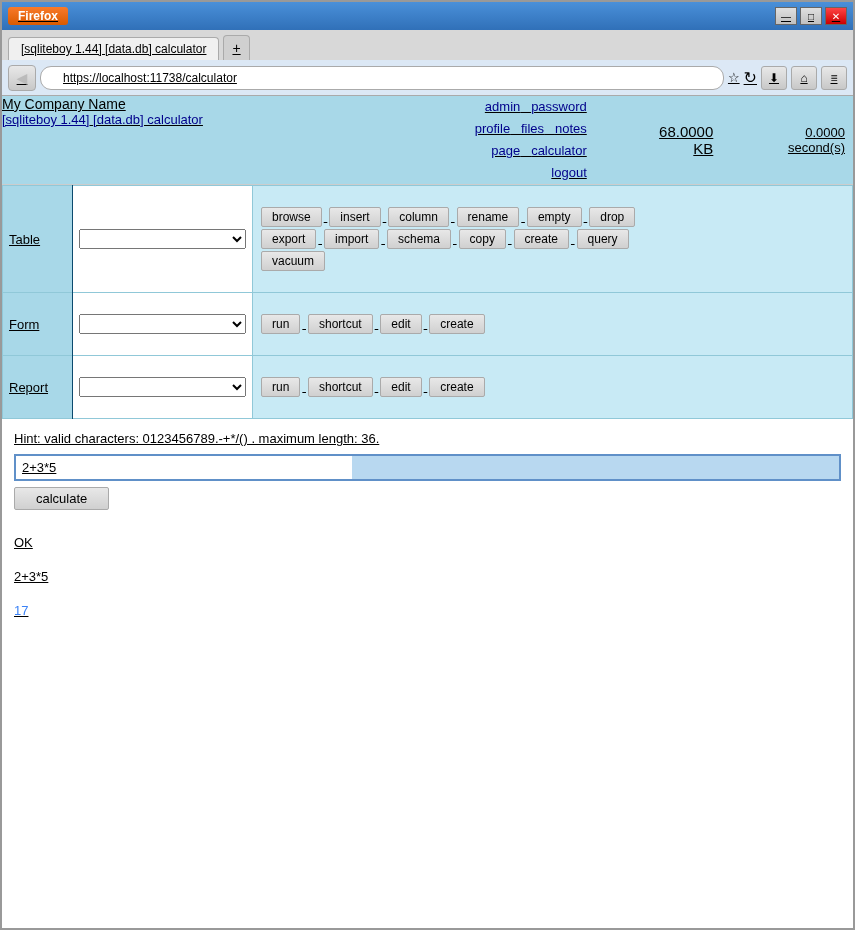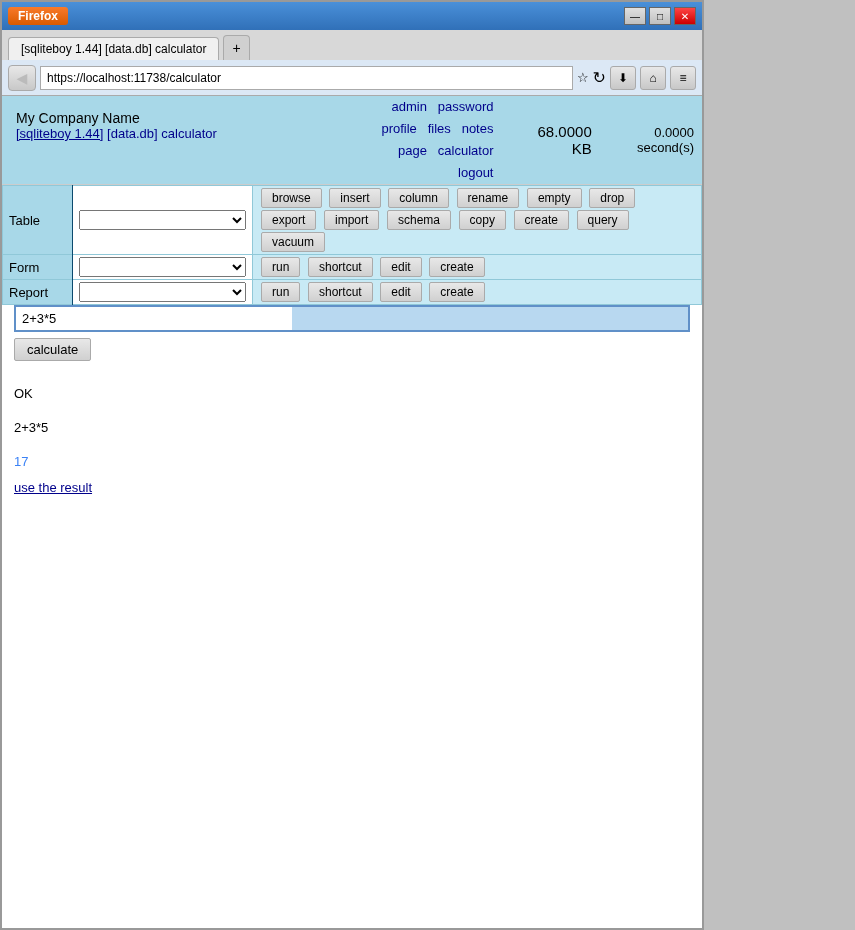--- a/index.html
+++ b/index.html
@@ -7,26 +7,27 @@
       font-family: Arial, sans-serif;
       font-size: 13px;
       background: #c0c0c0;
       width: 855px;
       height: 930px;
       overflow: hidden;
     }
 
     
     .browser-window {
-      width: 704px;
+      width: 855px;
       height: 930px;
       border: 2px solid #999;
       display: flex;
       flex-direction: column;
       background: #f0f0f0;
+      text-decoration: underline;
     }
 
     .title-bar {
       background: linear-gradient(to bottom, #4a90d9, #3070b8);
       height: 28px;
       display: flex;
       align-items: center;
       padding: 0 6px;
       gap: 6px;
     }
@@ -108,24 +109,24 @@
       align-items: center;
       justify-content: center;
       font-size: 14px;
       color: #555;
     }
     .nav-arrow.disabled { color: #bbb; }
     .url-bar {
       flex: 1;
       height: 24px;
       border: 1px solid #aaa;
-      padding: 2px 6px;
+      padding: 2px 22px;
       background: white;
       font-size: 12px;
-      border-radius: 0;
+      border-radius: 11px;
     }
     .nav-icon-btn {
       width: 26px;
       height: 24px;
       background: linear-gradient(to bottom, #e8e8e8, #c8c8c8);
       border: 1px solid #aaa;
       border-radius: 3px;
       cursor: pointer;
       display: flex;
       align-items: center;
@@ -182,21 +183,21 @@
     }
 
     
     .main-nav-table {
       width: 100%;
       border-collapse: collapse;
       border: 1px solid #90c8d8;
       margin: 0;
     }
     .main-nav-table td {
-      padding: 1px 6px;
+      padding: 20px 6px;
       vertical-align: middle;
     }
     .main-nav-table tr {
       border-bottom: 1px solid #90c8d8;
     }
     .row-label {
       background: #a8d8e8;
       font-size: 13px;
       border-right: 1px solid #0c4a6e;
       width: 70px;
@@ -250,21 +251,21 @@
       outline: none;
       background: white;
       width: 40%;
     }
     .calc-input-right {
       flex: 1.5;
       background: #b8d8f0;
       border: none;
     }
     .calc-button {
-      padding: 3px 12px;
+      padding: 3px 21px;
       font-size: 13px;
       background: linear-gradient(to bottom, #e8e8e8, #d0d0d0);
       border: 1px solid #aaa;
       cursor: pointer;
       border-radius: 2px;
     }
 
     
     .results {
       padding: 8px 12px;
@@ -309,21 +310,21 @@
     <button class="nav-icon-btn">⬇</button>
     <button class="nav-icon-btn">⌂</button>
     <button class="nav-icon-btn">≡</button>
   </div>
 
   <div class="page-content">
 
     <table class="header-table">
       <tbody>
           <tr>
-        <td rowspan="2" style="vertical-align:top; padding: 14px;">
+        <td rowspan="2" style="vertical-align:top; padding: 0;">
           <div class="company-name">My Company Name</div>
           <div class="db-title">
             <a href="#">[sqliteboy 1.44]</a>
             <span> [data.db] calculator</span>
           </div>
         </td>
         <td class="nav-links">
           <a href="#">admin</a>
           &nbsp;
           <a href="#">password</a>
@@ -406,34 +407,32 @@
         <td class="row-buttons">
           <button class="nav-btn">run</button>
           <button class="nav-btn">shortcut</button>
           <button class="nav-btn">edit</button>
           <button class="nav-btn">create</button>
         </td>
       </tr>
     </tbody>
       </table>
 
+    <div class="hint-text">Hint: valid characters: 0123456789.-+*/()  . maximum length: 36.</div>
 
     <div class="calc-form">
       <div class="calc-input-row">
         <input class="calc-input" type="text" value="2+3*5" style="">
         <div class="calc-input-right"></div>
       </div>
       <button class="calc-button">calculate</button>
     </div>
 
     <div class="results">
       <div class="result-ok">OK</div>
       <div style="height: 8px;"></div>
       <div class="result-expr">2+3*5</div>
       <div style="height: 8px;"></div>
       <div class="result-value">17</div>
-      <div class="result-link">
-        <a href="#">use the result</a>
-      </div>
     </div>
 
   </div>
 </div>
 
 </body></html>

